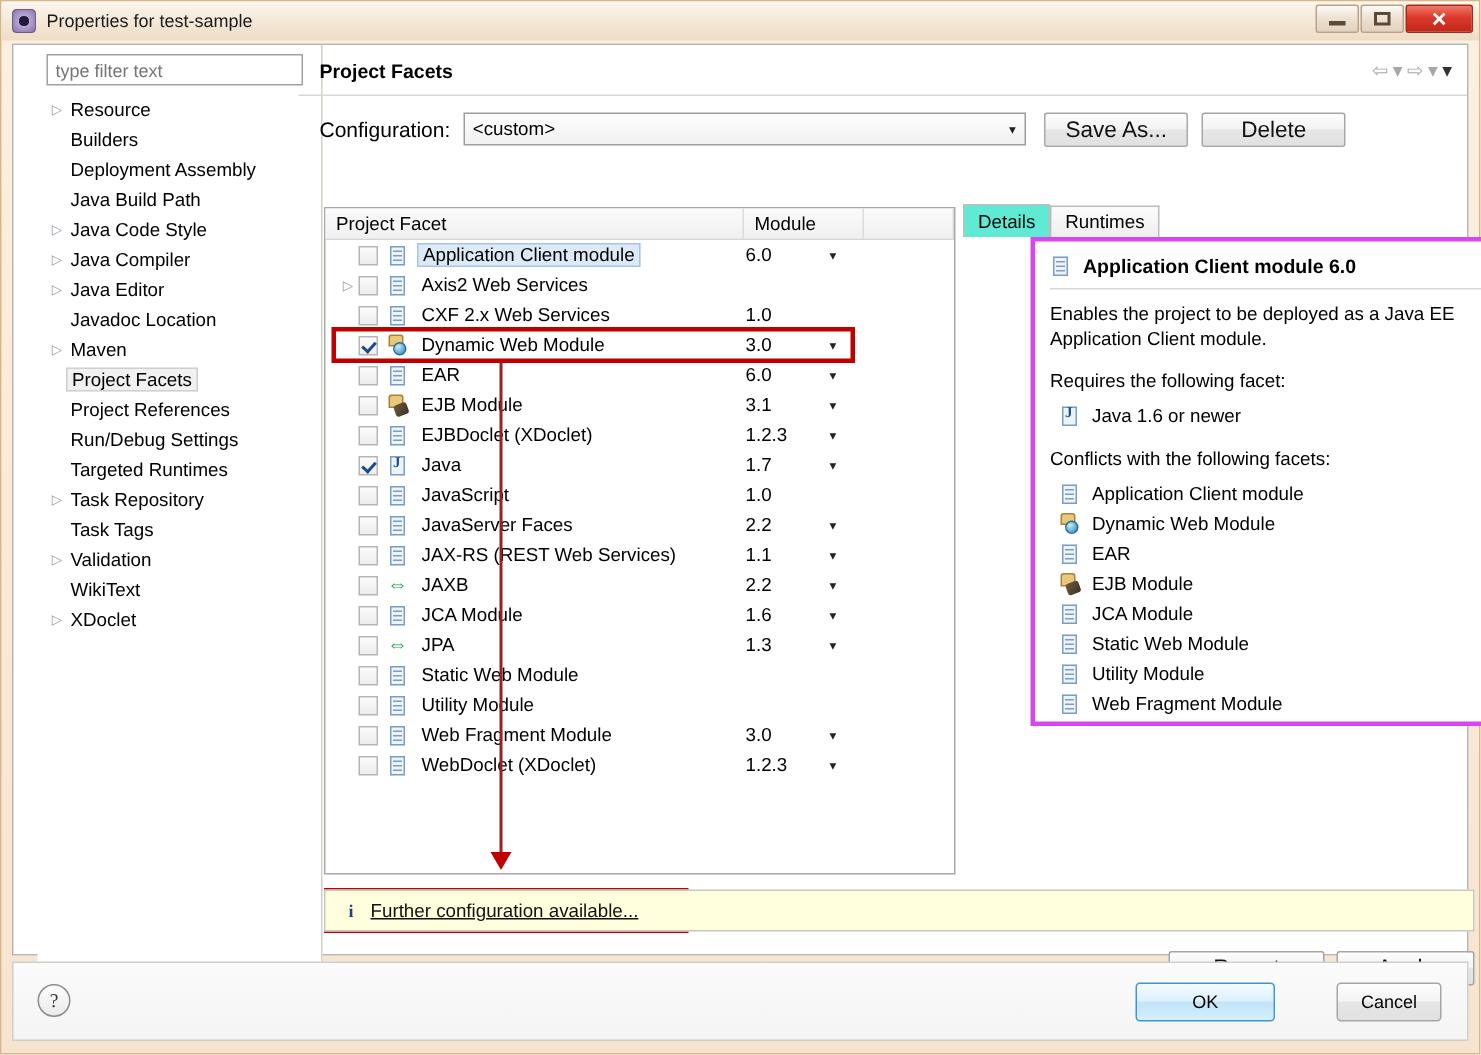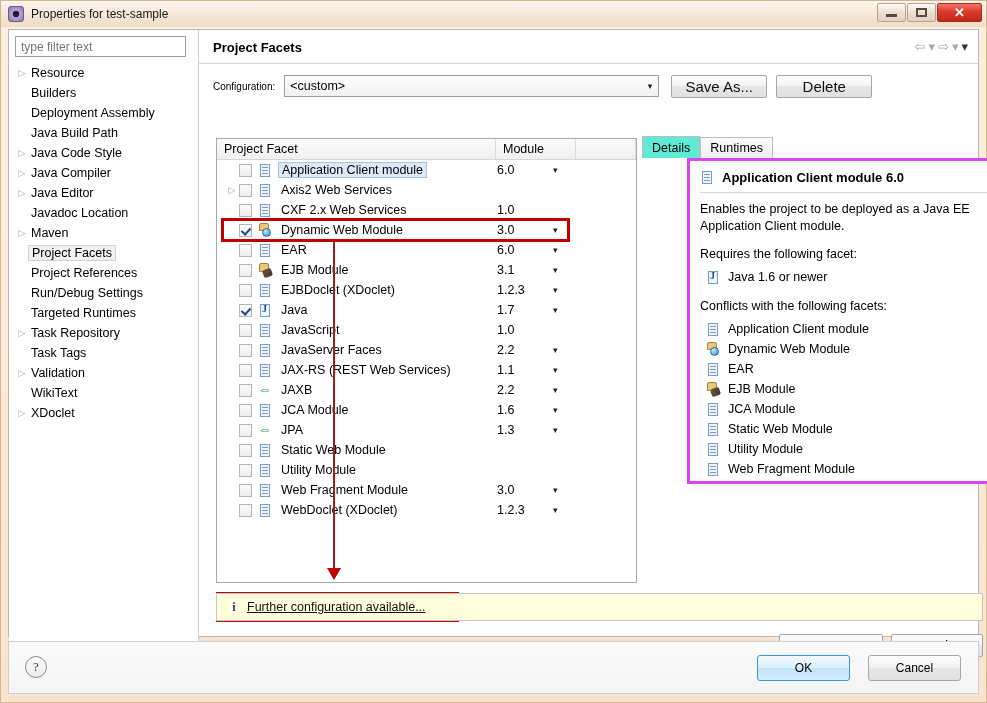--- a/index.html
+++ b/index.html
@@ -73,21 +73,21 @@
   .dialog-body {
     position: absolute; left: 7px; top: 28px;
     width: 971px; height: 608px;
     background: #ffffff;
     border: 1px solid #b6b6b6;
     box-sizing: border-box;
   }
 
   
   .tree-panel {
-    position: absolute; left: 0; top: 0;
+    position: absolute; left: 16px; top: 0;
     width: 190px; height: 636px;
     background: #ffffff;
     border-right: 1px solid #d4d0c8;
     box-sizing: border-box;
   }
   .filter-box {
     position: absolute; left: 6px; top: 6px;
     width: 171px; height: 21px;
     border: 1px solid #a0a0a0;
     box-sizing: border-box;
@@ -142,21 +142,21 @@
   .title-sep {
     position: absolute; left: 0; top: 33px;
     width: 779px; height: 1px; background: #d8d8d8;
   }
 
   .cfg-row {
     position: absolute; left: 14px; top: 44px;
     width: 760px; height: 24px;
     display: flex; align-items: center;
   }
-  .cfg-label { font-size: 10px; margin-right: 9px; }
+  .cfg-label { font-size: 14px; margin-right: 9px; }
   .cfg-select {
     width: 375px; height: 22px;
     border: 1px solid #9d9d9d;
     box-sizing: border-box;
     background: linear-gradient(to bottom, #fdfdfd 0%, #f1f1f1 100%);
     display: flex; align-items: center;
     padding-left: 5px;
     font-size: 12.5px;
     position: relative;
   }
@@ -462,21 +462,21 @@
     width: 93px; height: 26px;
     border: 1px solid #3c96d4;
     border-radius: 3px;
     box-sizing: border-box;
     background: linear-gradient(to bottom, #f4fbff 0%, #dcf0fc 48%, #bfe4fa 50%, #d5effc 100%);
     display: flex; align-items: center; justify-content: center;
     font-size: 12px;
   }
   .btn-cancel {
     position: absolute; right: 17px; top: 13px;
-    width: 93px; height: 26px;
+    width: 70px; height: 26px;
     border: 1px solid #a6a6a6;
     border-radius: 3px;
     box-sizing: border-box;
     background: linear-gradient(to bottom, #fdfdfd 0%, #f3f3f3 48%, #e6e6e6 50%, #e1e1e1 100%);
     display: flex; align-items: center; justify-content: center;
     font-size: 12px;
     text-align: center;
   }
 </style>
 </head>

